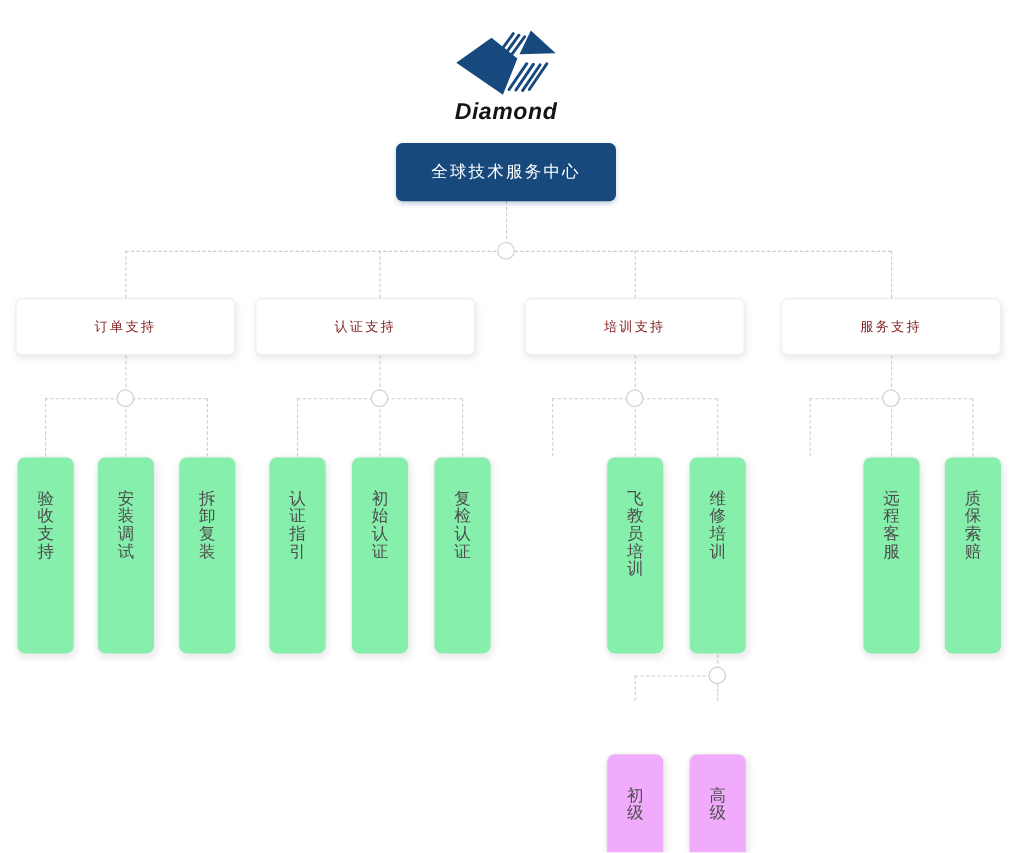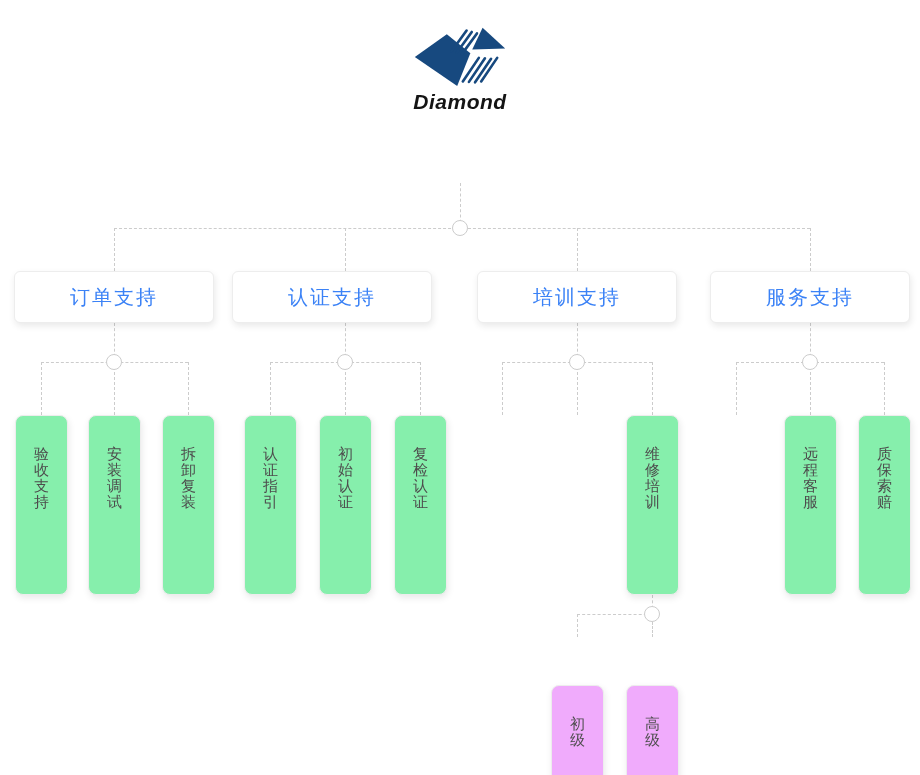--- a/index.html
+++ b/index.html
@@ -18,21 +18,21 @@
   .dot{position:absolute;width:16px;height:16px;box-sizing:border-box;
        border:1px solid #ccc;border-radius:50%;background:#fff;z-index:2;}
 
   
   .root-node{position:absolute;left:360px;top:130px;width:200px;height:53px;
              background:#17497d;border-radius:6px;color:#fff;font-size:15px;
              letter-spacing:2px;display:flex;align-items:center;justify-content:center;
              box-shadow:0 2px 5px rgba(23,73,125,.25);z-index:3;}
   .l1-node{position:absolute;top:271px;width:200px;height:52px;background:#fff;
            border:1px solid #ededed;border-radius:6px;box-sizing:border-box;
-           box-shadow:1px 3px 7px rgba(0,0,0,.09);color:#3b82f6;font-size:20px;
+           box-shadow:1px 3px 7px rgba(0,0,0,.09);color:#7f1d1d;font-size:12px;
            letter-spacing:2px;display:flex;align-items:center;justify-content:center;z-index:3;}
   .l2-node{position:absolute;top:415px;width:53px;height:180px;background:#86efac;
            border:1px solid #ededed;border-radius:8px;box-sizing:border-box;
            box-shadow:1px 3px 7px rgba(0,0,0,.09);z-index:3;}
   .l3-node{position:absolute;top:637px;width:53px;height:100px;background:#f0abfc;
            border:1px solid #ededed;border-radius:8px;box-sizing:border-box;
            box-shadow:1px 3px 7px rgba(0,0,0,.09);z-index:3;margin-top:48px;}
   .vtext{display:block;width:16px;margin:30px auto 0;font-size:15px;line-height:16px;
          word-break:break-all;text-align:center;color:#4d4d4d;}
 </style>
@@ -95,20 +95,23 @@
   <div class="v" style="left:577px;top:614px;height:23px"></div>
   <div class="v" style="left:652px;top:622px;height:15px"></div>
 
   <div class="dot" style="left:452px;top:220px"></div>
   <div class="dot" style="left:106px;top:354px"></div>
   <div class="dot" style="left:337px;top:354px"></div>
   <div class="dot" style="left:569px;top:354px"></div>
   <div class="dot" style="left:802px;top:354px"></div>
   <div class="dot" style="left:644px;top:606px"></div>
 
+  <div class="root-node">
+    <span>全球技术服务中心</span>
+  </div>
 
   <div class="l1-node" style="left:14px">
     <span>订单支持</span>
   </div>
   <div class="l1-node" style="left:232px">
     <span>认证支持</span>
   </div>
   <div class="l1-node" style="left:477px">
     <span>培训支持</span>
   </div>
@@ -129,20 +132,23 @@
   <div class="l2-node" style="left:244px">
     <span class="vtext">认证指引</span>
   </div>
   <div class="l2-node" style="left:319px">
     <span class="vtext">初始认证</span>
   </div>
   <div class="l2-node" style="left:394px">
     <span class="vtext">复检认证</span>
   </div>
 
+  <div class="l2-node" style="left:551px">
+    <span class="vtext">飞教员培训</span>
+  </div>
   <div class="l2-node" style="left:626px">
     <span class="vtext">维修培训</span>
   </div>
 
   <div class="l2-node" style="left:784px">
     <span class="vtext">远程客服</span>
   </div>
   <div class="l2-node" style="left:858px">
     <span class="vtext">质保索赔</span>
   </div>

